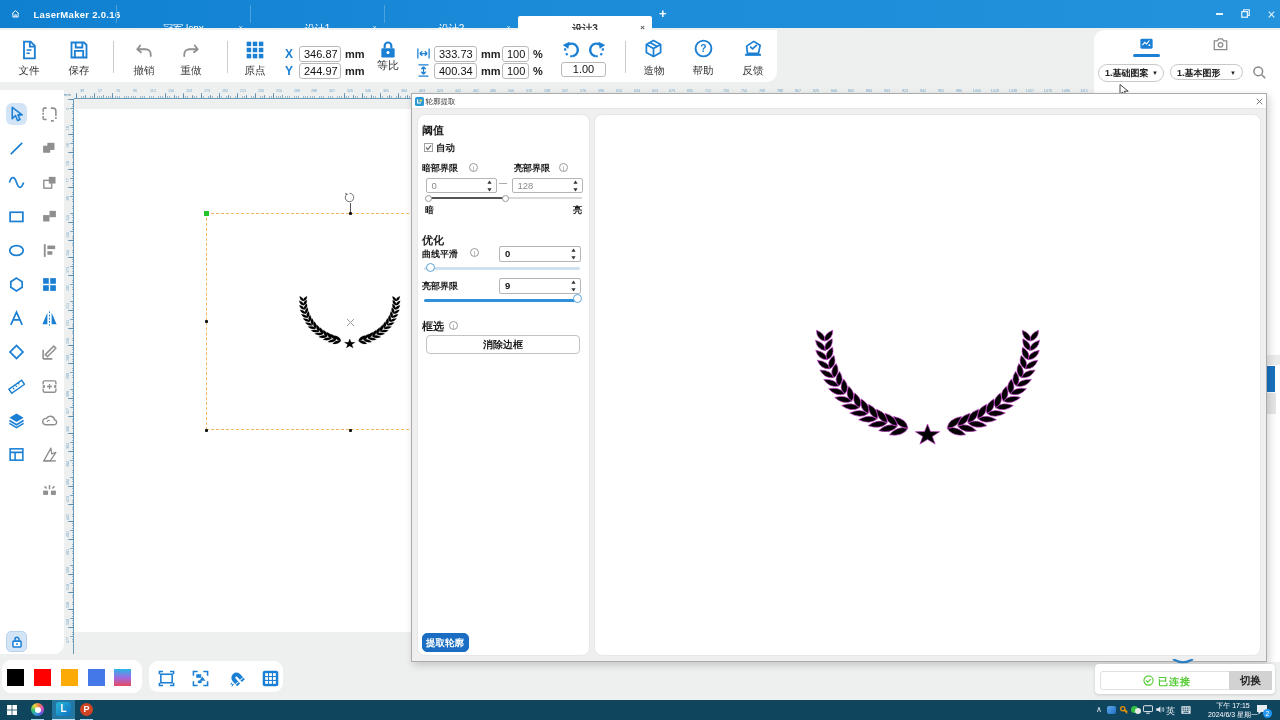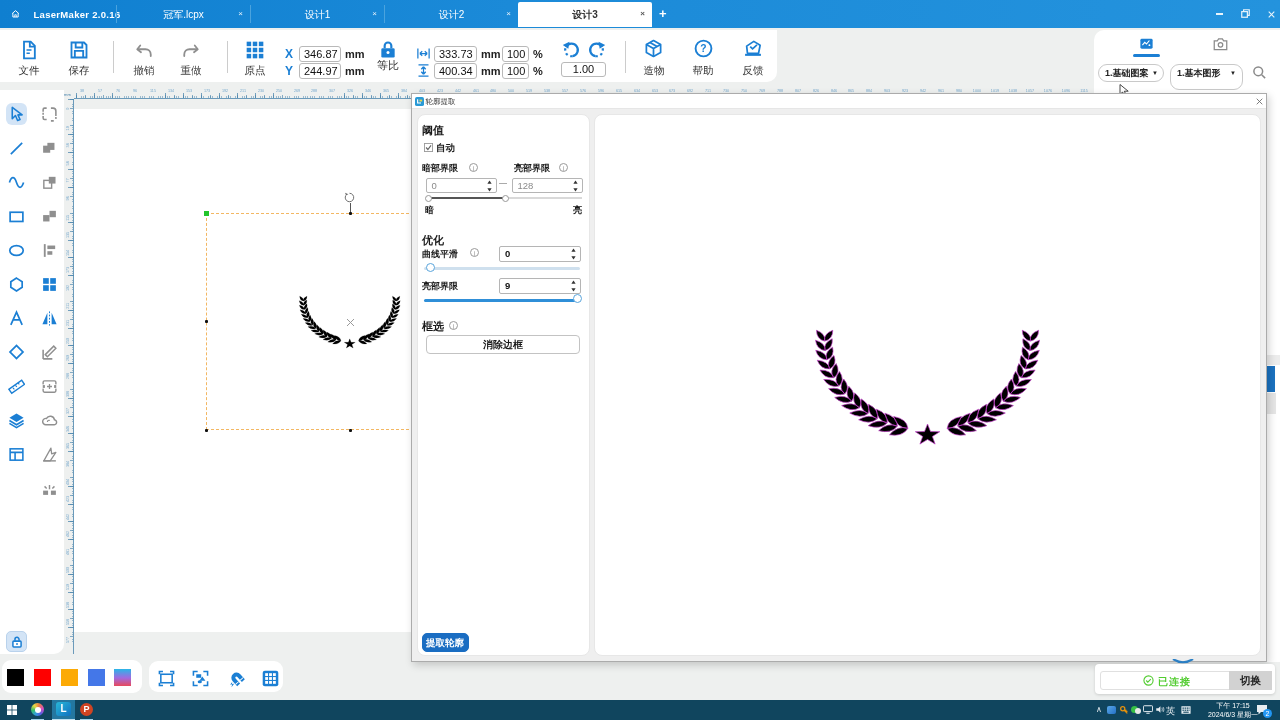--- a/index.html
+++ b/index.html
@@ -1,20 +1,20 @@
 <!DOCTYPE html>
 <html><head><meta charset="utf-8">
 <style>
 *{margin:0;padding:0;box-sizing:border-box}
 html,body{width:1280px;height:720px;overflow:hidden;font-family:"Liberation Sans",sans-serif}
 .abs{position:absolute}
 #root{position:relative;width:1280px;height:720px;background:#eef0ef}
 
 #titlebar{left:0;top:0;width:1280px;height:28px;background:linear-gradient(90deg,#0f7fd0,#1b8ad8 40%,#2493dd)}
-.tab{top:2px;height:25px;color:#fff;font-size:10px;display:flex;align-items:center;justify-content:center}
+.tab{top:16px;height:25px;color:#fff;font-size:10px;display:flex;align-items:center;justify-content:center}
 .tab .x{position:absolute;right:7px;top:7px;font-size:8px;color:#e8f2fa}
 .tabsep{top:5px;width:1px;height:18px;background:#4aa3de}
 #apptitle{top:0;height:28px;display:flex;align-items:center;color:#fff;font-size:9.5px;font-weight:bold;letter-spacing:0.3px}
 
 #toolbar{left:0;top:30px;width:777px;height:52px;background:#fff;border-radius:0 0 10px 0}
 #rightpanel{left:1094px;top:30px;width:186px;height:632px;background:#fff;border-radius:10px 0 0 0}
 .tlabel{position:absolute;font-size:10.5px;color:#333;text-align:center;white-space:nowrap;transform:translateX(-50%)}
 .tsep{position:absolute;width:1px;background:#ccc}
 .tin{position:absolute;height:16px;border:1px solid #b9b9b9;border-radius:3px;background:#fff;font-size:11px;color:#111;line-height:14px;padding-left:4px}
 .tmm{position:absolute;font-size:11px;font-weight:bold;color:#222}
@@ -174,21 +174,21 @@
         <rect x="1.5" y="3" width="21" height="17" rx="2.5" fill="#1b7fd4"></rect>
         <path d="M5 14l4-5 3 3 5-6" fill="none" stroke="#fff" stroke-width="2"></path>
         <circle cx="17" cy="14" r="1.6" fill="#fff"></circle>
       </svg>
 <div class="abs" style="left:39px;top:24px;width:27px;height:3px;background:#1b7fd4;border-radius:2px"></div>
 <svg class="abs" style="left:114px;top:7px" width="25" height="15" viewBox="0 0 24 24">
         <path d="M7 6l2-3h6l2 3h5v14H2V6z" fill="none" stroke="#8a8a8a" stroke-width="2"></path>
         <circle cx="12" cy="12.5" r="3.6" fill="none" stroke="#8a8a8a" stroke-width="2"></circle>
       </svg>
 <div style="position:absolute;height:18px;border:1px solid #c9c9c9;border-radius:9px;font-size:9px;font-weight:bold;color:#222;line-height:17px;padding-left:6px;white-space:nowrap;left:4px;top:34px;width:66px">1.基础图案<span style="position:absolute;right:5px;top:0;font-size:6px">▼</span></div>
-<div style="position:absolute;height:26px;border:1px solid #c9c9c9;border-radius:9px;font-size:9px;font-weight:bold;color:#222;line-height:17px;padding-left:6px;white-space:nowrap;left:76px;top:34px;width:73px">1.基本图形<span style="position:absolute;right:6px;top:0;font-size:6px">▼</span></div>
+<div style="position:absolute;height:16px;border:1px solid #c9c9c9;border-radius:9px;font-size:9px;font-weight:bold;color:#222;line-height:17px;padding-left:6px;white-space:nowrap;left:76px;top:34px;width:73px">1.基本图形<span style="position:absolute;right:6px;top:0;font-size:6px">▼</span></div>
 <svg class="abs" style="left:158px;top:35px" width="15" height="15" viewBox="0 0 24 24">
         <circle cx="10" cy="10" r="7" fill="none" stroke="#8a8a8a" stroke-width="2.4"></circle>
         <path d="M15.5 15.5 21 21" stroke="#8a8a8a" stroke-width="2.4"></path>
       </svg>
 <svg class="abs" style="left:25px;top:54px" width="11" height="13" viewBox="0 0 11 13">
         <path d="M1 0.5v10l2.6-2.6 1.7 4.3 1.9-0.8-1.8-4.2h3.8z" fill="#fff" stroke="#333" stroke-width="0.9"></path>
       </svg>
 <div class="abs" style="left:172px;top:325px;width:14px;height:10px;background:#ececec"></div>
 <div class="abs" style="left:172px;top:336px;width:9px;height:26px;background:#1b72c0"></div>
 <div class="abs" style="left:172px;top:363px;width:10px;height:21px;background:#e6e6e6"></div>

